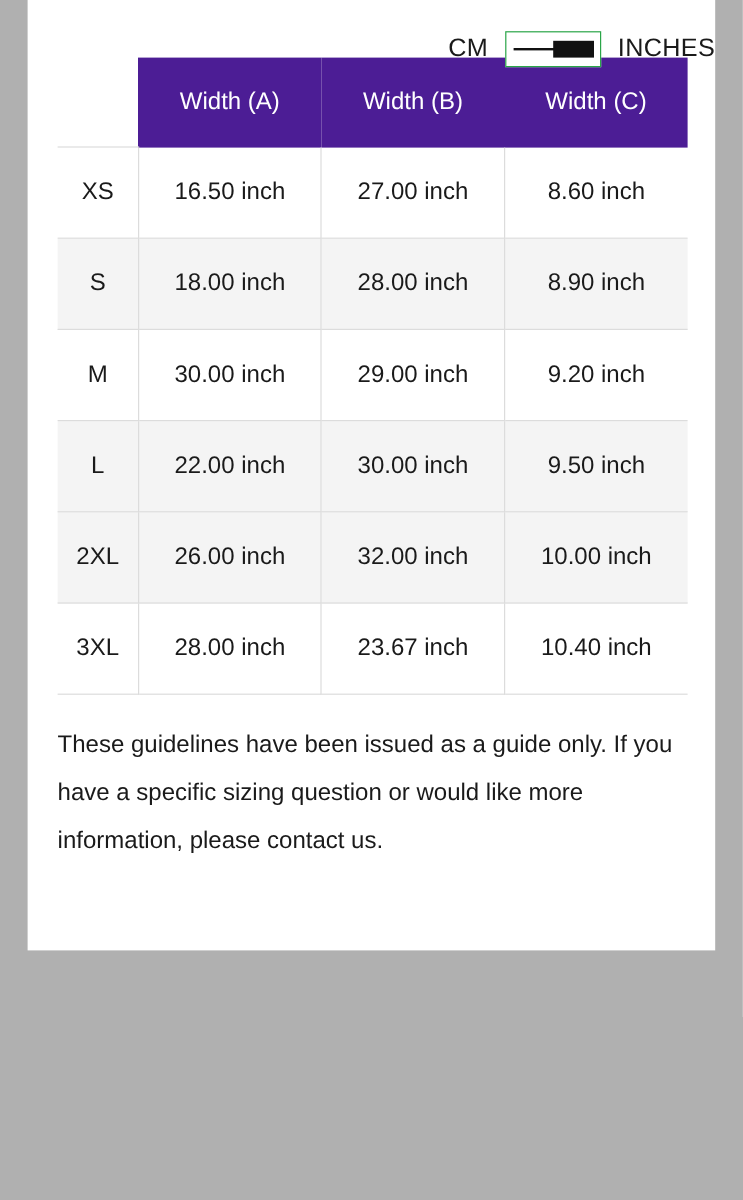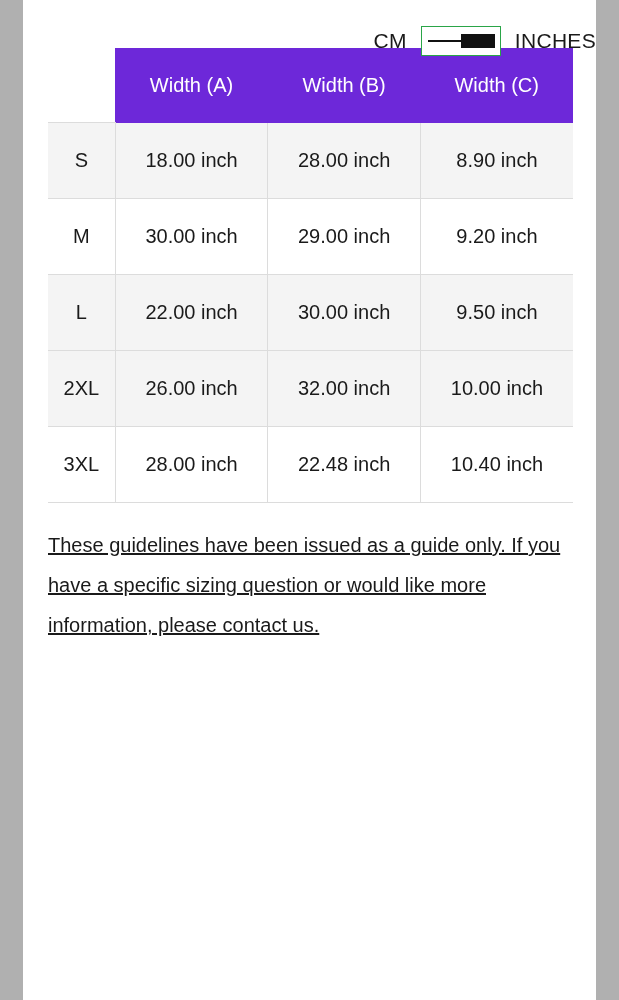--- a/index.html
+++ b/index.html
@@ -11,21 +11,21 @@
     height: 1000px;
     background: #b0b0b0;
     font-family: "Liberation Sans", sans-serif;
     overflow: hidden;
   }
   .page {
     position: absolute;
     left: 23px;
     top: 0;
     width: 573px;
-    height: 1000px;
+    height: 792px;
     background: #ffffff;
     overflow: hidden;
   }
   .unit-toggle-row {
     display: flex;
     align-items: center;
     justify-content: flex-end;
     gap: 14px;
     padding: 34px 0 0 0;
     height: 48px;
@@ -71,21 +71,21 @@
     table-layout: fixed;
   }
   table.size-table th,
   table.size-table td {
     font-size: 20px;
     font-weight: normal;
     text-align: center;
     color: #1a1a1a;
   }
   table.size-table thead th {
-    background: #6d28d9;
+    background: #4c1d95;
     color: #ffffff;
     height: 72px;
     font-size: 20px;
     border: none;
   }
   table.size-table thead th.corner {
     background: #ffffff;
     border-bottom: 1px solid #dcdcdc;
   }
   table.size-table td {
@@ -103,21 +103,20 @@
   table.size-table tbody tr.alt td {
     background: #f4f4f4;
   }
   col.col-size { width: 67px; }
   col.col-data { width: 152px; }
   .note {
     margin: 22px 25px 0 25px;
     font-size: 20px;
     line-height: 40px;
     color: #1a1a1a;
-    text-decoration: underline;
   }
 </style>
 </head>
 <body>
 
 <div class="page">
 
   <div class="unit-toggle-row">
     <span class="unit-label">CM</span>
     <span class="toggle-switch">
@@ -136,20 +135,26 @@
     </colgroup>
     <thead>
       <tr>
         <th class="corner"></th>
         <th>Width (A)</th>
         <th>Width (B)</th>
         <th>Width (C)</th>
       </tr>
     </thead>
     <tbody>
+      <tr>
+        <td class="size-cell">XS</td>
+        <td>16.50 inch</td>
+        <td>27.00 inch</td>
+        <td>8.60 inch</td>
+      </tr>
       <tr class="alt">
         <td class="size-cell">S</td>
         <td>18.00 inch</td>
         <td>28.00 inch</td>
         <td>8.90 inch</td>
       </tr>
       <tr>
         <td class="size-cell">M</td>
         <td>30.00 inch</td>
         <td>29.00 inch</td>
@@ -163,21 +168,21 @@
       </tr>
       <tr class="alt">
         <td class="size-cell">2XL</td>
         <td>26.00 inch</td>
         <td>32.00 inch</td>
         <td>10.00 inch</td>
       </tr>
       <tr>
         <td class="size-cell">3XL</td>
         <td>28.00 inch</td>
-        <td>22.48 inch</td>
+        <td>23.67 inch</td>
         <td>10.40 inch</td>
       </tr>
     </tbody>
   </table>
 
   <p class="note">These guidelines have been issued as a guide only. If you have a specific sizing question or would like more information, please contact us.</p>
 
 </div>
 
 </body></html>

